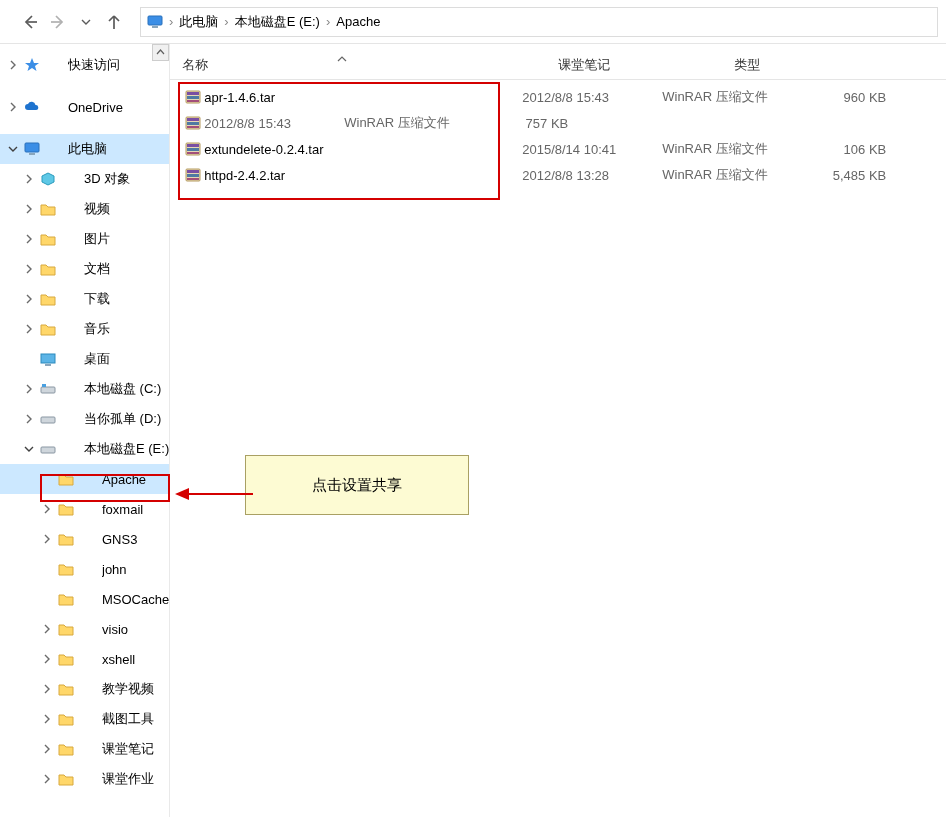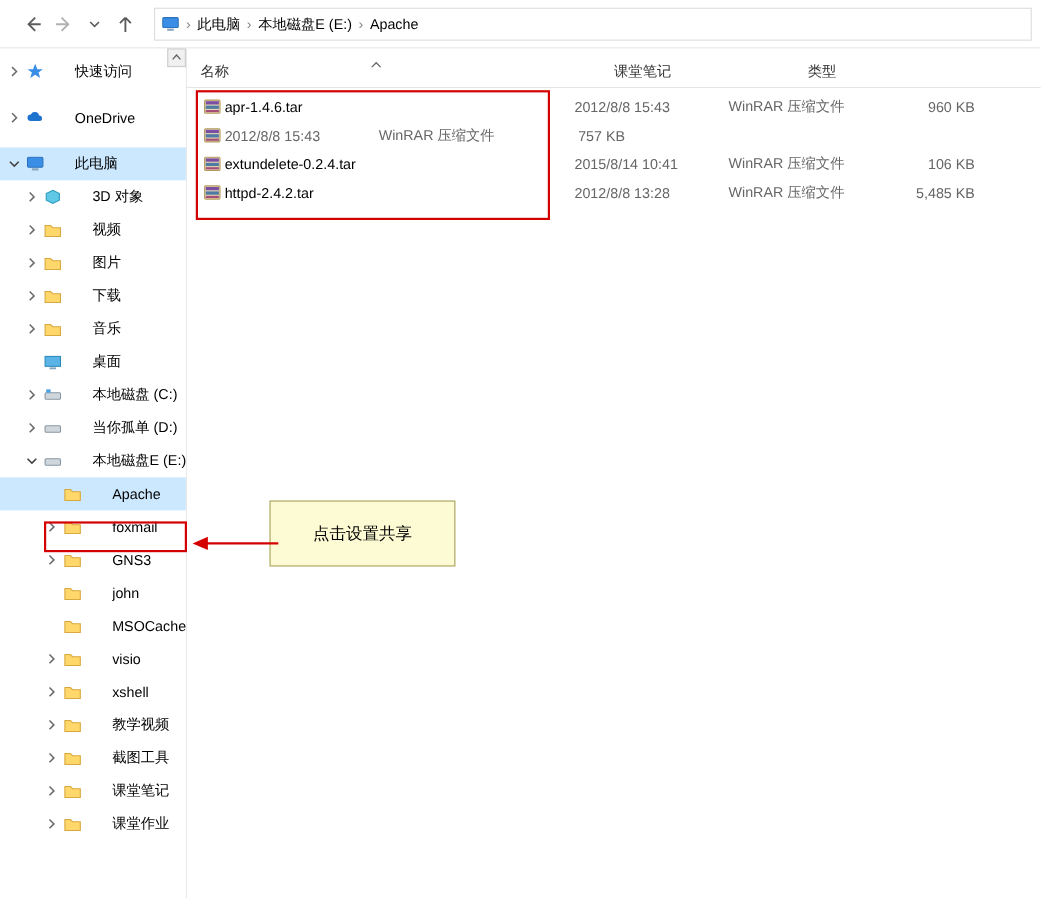--- a/index.html
+++ b/index.html
@@ -103,21 +103,21 @@
   .f-date { width: 140px; color:#666; }
   .f-type { width: 150px; color:#666; }
   .f-size { width: 90px; text-align:right; padding-right:16px; color:#666; }
   .files-hl {
     position:absolute; border:2px solid #d40000;
     left:8px; top:38px; width:322px; height:118px; pointer-events:none;
   }
   
   .callout {
     position:absolute; left:245px; top:455px;
-    width:169px; height:60px;
+    width:224px; height:60px;
     background:#fdfbd3; border:1px solid #a9a063;
     display:flex; align-items:center; justify-content:center;
     font-size:15px;
   }
   .arrow {
     position:absolute; left:175px; top:484px;
     pointer-events:none;
   }
   .arrow svg { display:block; }
 </style>
@@ -247,20 +247,33 @@
             <svg width="10" height="10" viewBox="0 0 10 10">
               <path d="M3 1 L7 5 L3 9" stroke="currentColor" stroke-width="1.4" fill="none"></path>
             </svg>
           </span>
           <span class="tree-icon">
             <svg width="16" height="13" viewBox="0 0 16 13">
               <path d="M1 2h5l2 2h7v8H1z" fill="#ffd76a" stroke="#d8a93e"></path>
             </svg>
           </span>
           <span class="lbl">图片</span>
+        </li>
+      <li class="tree-row indent-1">
+          <span class="chev">
+            <svg width="10" height="10" viewBox="0 0 10 10">
+              <path d="M3 1 L7 5 L3 9" stroke="currentColor" stroke-width="1.4" fill="none"></path>
+            </svg>
+          </span>
+          <span class="tree-icon">
+            <svg width="16" height="13" viewBox="0 0 16 13">
+              <path d="M1 2h5l2 2h7v8H1z" fill="#ffd76a" stroke="#d8a93e"></path>
+            </svg>
+          </span>
+          <span class="lbl">文档</span>
         </li>
       <li class="tree-row indent-1">
           <span class="chev">
             <svg width="10" height="10" viewBox="0 0 10 10">
               <path d="M3 1 L7 5 L3 9" stroke="currentColor" stroke-width="1.4" fill="none"></path>
             </svg>
           </span>
           <span class="tree-icon">
             <svg width="16" height="13" viewBox="0 0 16 13">
               <path d="M1 2h5l2 2h7v8H1z" fill="#ffd76a" stroke="#d8a93e"></path>

